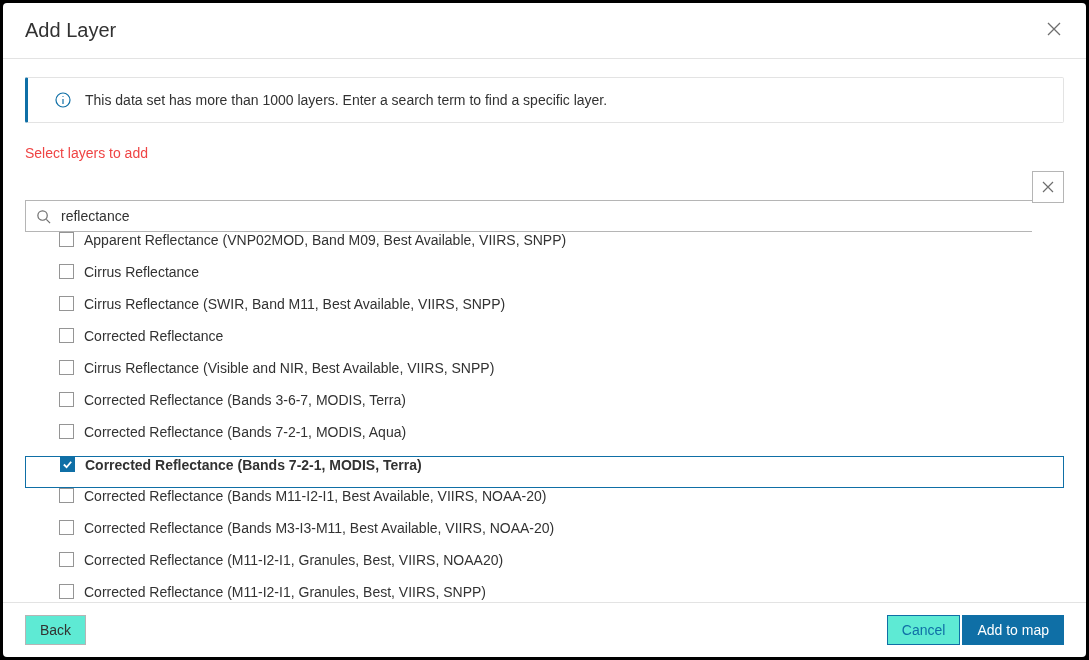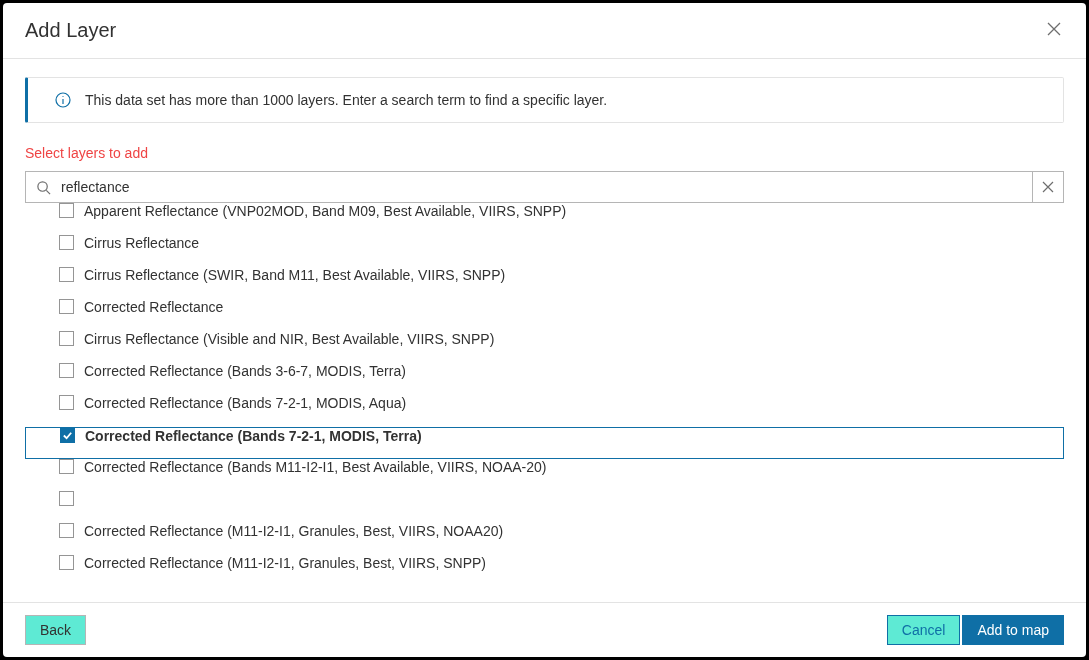--- a/index.html
+++ b/index.html
@@ -38,20 +38,21 @@
     .select-label { font-size:14px; color:#ef4444; margin-bottom:10px; }
     .search-row { display:flex; }
     .search-box {
       flex:1;
       display:flex; align-items:center;
       border:1px solid #b5b5b5;
       border-right:none;
       height:32px;
       padding:0 10px;
       gap:10px;
+      margin-top:29px;
     }
     .search-box input {
       flex:1; border:none; outline:none;
       font-size:14px; color:#323232;
       background:transparent;
     }
     .clear-btn {
       width:32px; height:32px;
       border:1px solid #b5b5b5;
       background:#fff; cursor:pointer;
@@ -177,20 +178,21 @@
             </svg>
           </span>
           <span>Corrected Reflectance (Bands 7-2-1, MODIS, Terra)</span>
         </div>
         <div class="row">
           <span class="chk"></span>
           <span>Corrected Reflectance (Bands M11-I2-I1, Best Available, VIIRS, NOAA-20)</span>
         </div>
         <div class="row">
           <span class="chk"></span>
+          <span>Corrected Reflectance (Bands M3-I3-M11, Best Available, VIIRS, NOAA-20)</span>
         </div>
         <div class="row">
           <span class="chk"></span>
           <span>Corrected Reflectance (M11-I2-I1, Granules, Best, VIIRS, NOAA20)</span>
         </div>
         <div class="row">
           <span class="chk"></span>
           <span>Corrected Reflectance (M11-I2-I1, Granules, Best, VIIRS, SNPP)</span>
         </div>
       </div>

